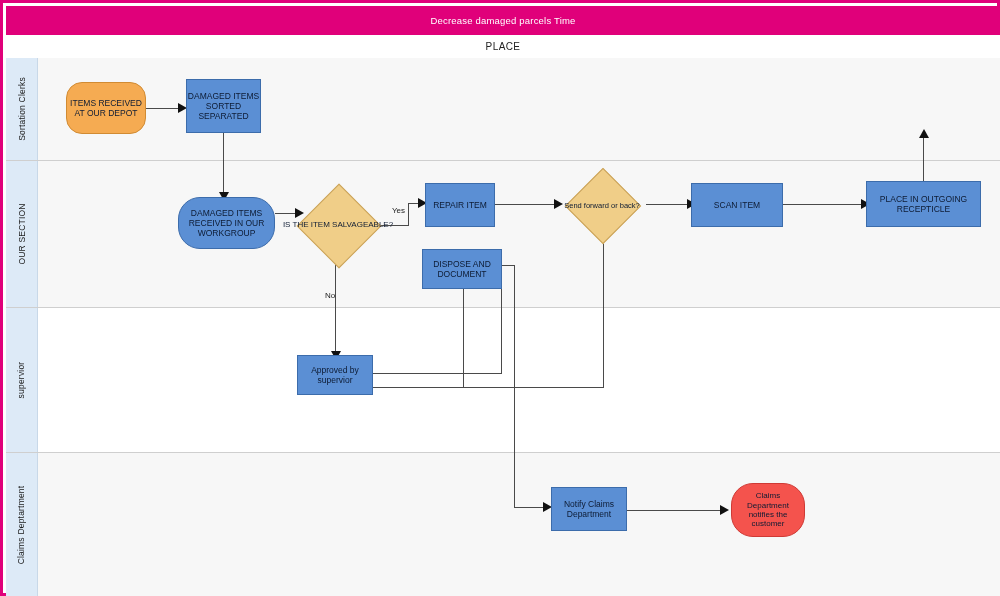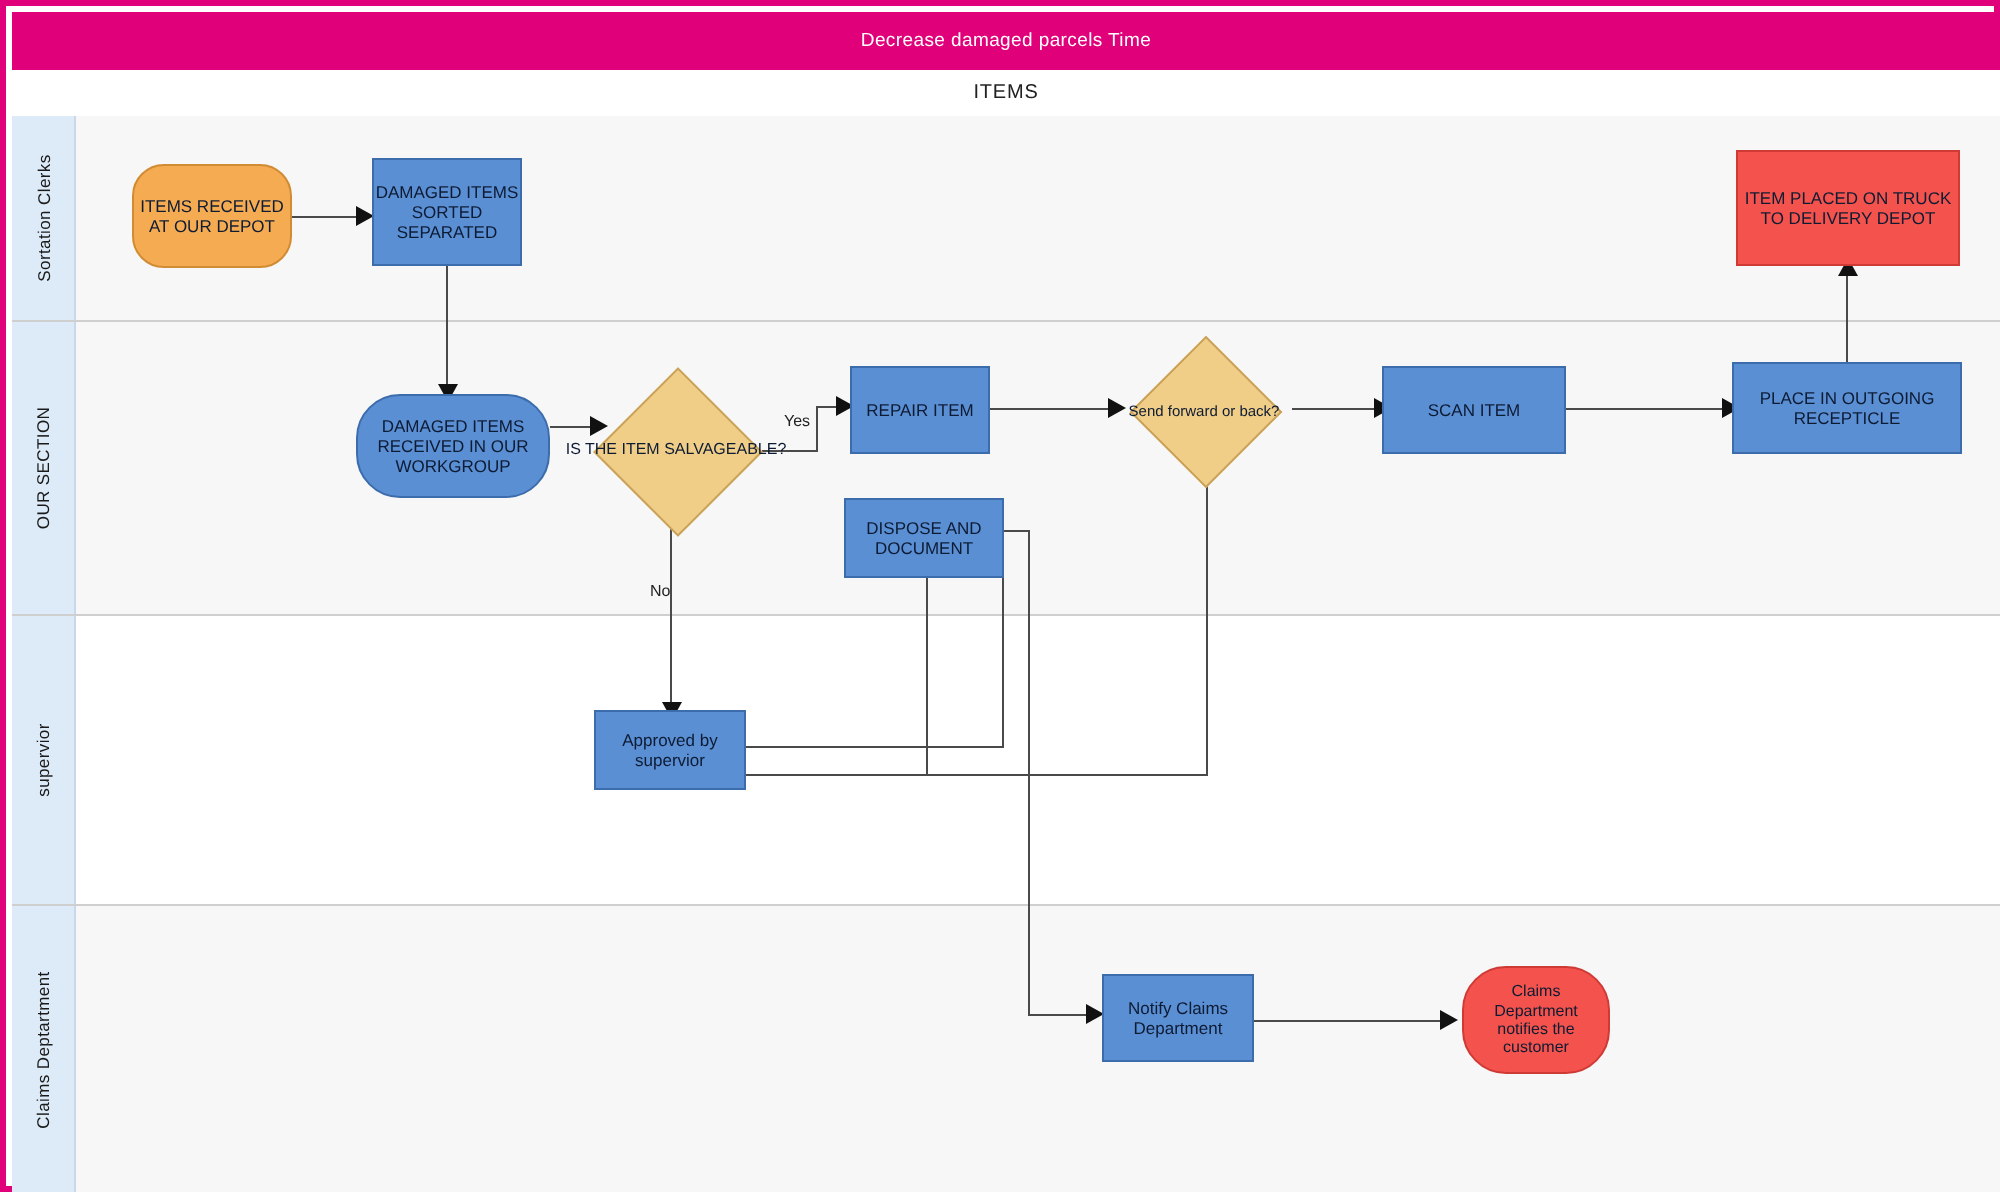--- a/index.html
+++ b/index.html
@@ -89,21 +89,21 @@
   .arw-u{border-left:5px solid transparent;border-right:5px solid transparent;border-bottom:9px solid #111;}
   .elbl{position:absolute;font-size:8px;color:#222;z-index:7;background:transparent;}
 </style>
 </head>
 <body>
 
 <div id="canvas">
 
   <div class="title-band">Decrease damaged parcels Time</div>
 
-  <div class="phase-band">ITEMS</div>
+  <div class="phase-band">PLACE</div>
 
   <div class="lane lane-a" style="top:55px;height:103px;">
     <div class="lane-head">
       <span>Sortation Clerks</span>
     </div>
     <div class="lane-body"></div>
   </div>
 
   <div class="lane lane-a" style="top:158px;height:147px;">
     <div class="lane-head">
@@ -175,21 +175,20 @@
   <div class="ln lnh" style="left:460px;top:384px;width:141px;"></div>
   <div class="arw arw-u" style="left:596px;top:225px;"></div>
 
   <div class="ln lnh" style="left:624px;top:507px;width:96px;"></div>
   <div class="arw arw-r" style="left:717px;top:502px;"></div>
 
   <div class="node n-term" style="left:47px;top:79px;width:80px;height:52px;font-size:8.5px;padding:2px;margin-left:16px;">ITEMS RECEIVED AT OUR DEPOT</div>
 
   <div class="node n-proc" style="left:183px;top:76px;width:75px;height:54px;font-size:8.5px;padding:0;">DAMAGED ITEMS SORTED SEPARATED</div>
 
-  <div class="node n-red" style="left:865px;top:72px;width:112px;height:58px;font-size:8.5px;padding:3px;">ITEM PLACED ON TRUCK TO DELIVERY DEPOT</div>
 
   <div class="node n-termblue" style="left:175px;top:194px;width:97px;height:52px;font-size:8.5px;padding:3px;">DAMAGED ITEMS RECEIVED IN OUR WORKGROUP</div>
 
   <div class="dia" style="left:292px;top:186px;width:86px;height:72px;">
     <div class="shape" style="left:14px;top:7px;width:58px;height:58px;"></div>
     <div class="lbl" style="font-size:8px;">
       <span>IS THE ITEM SALVAGEABLE?</span>
     </div>
   </div>
 

